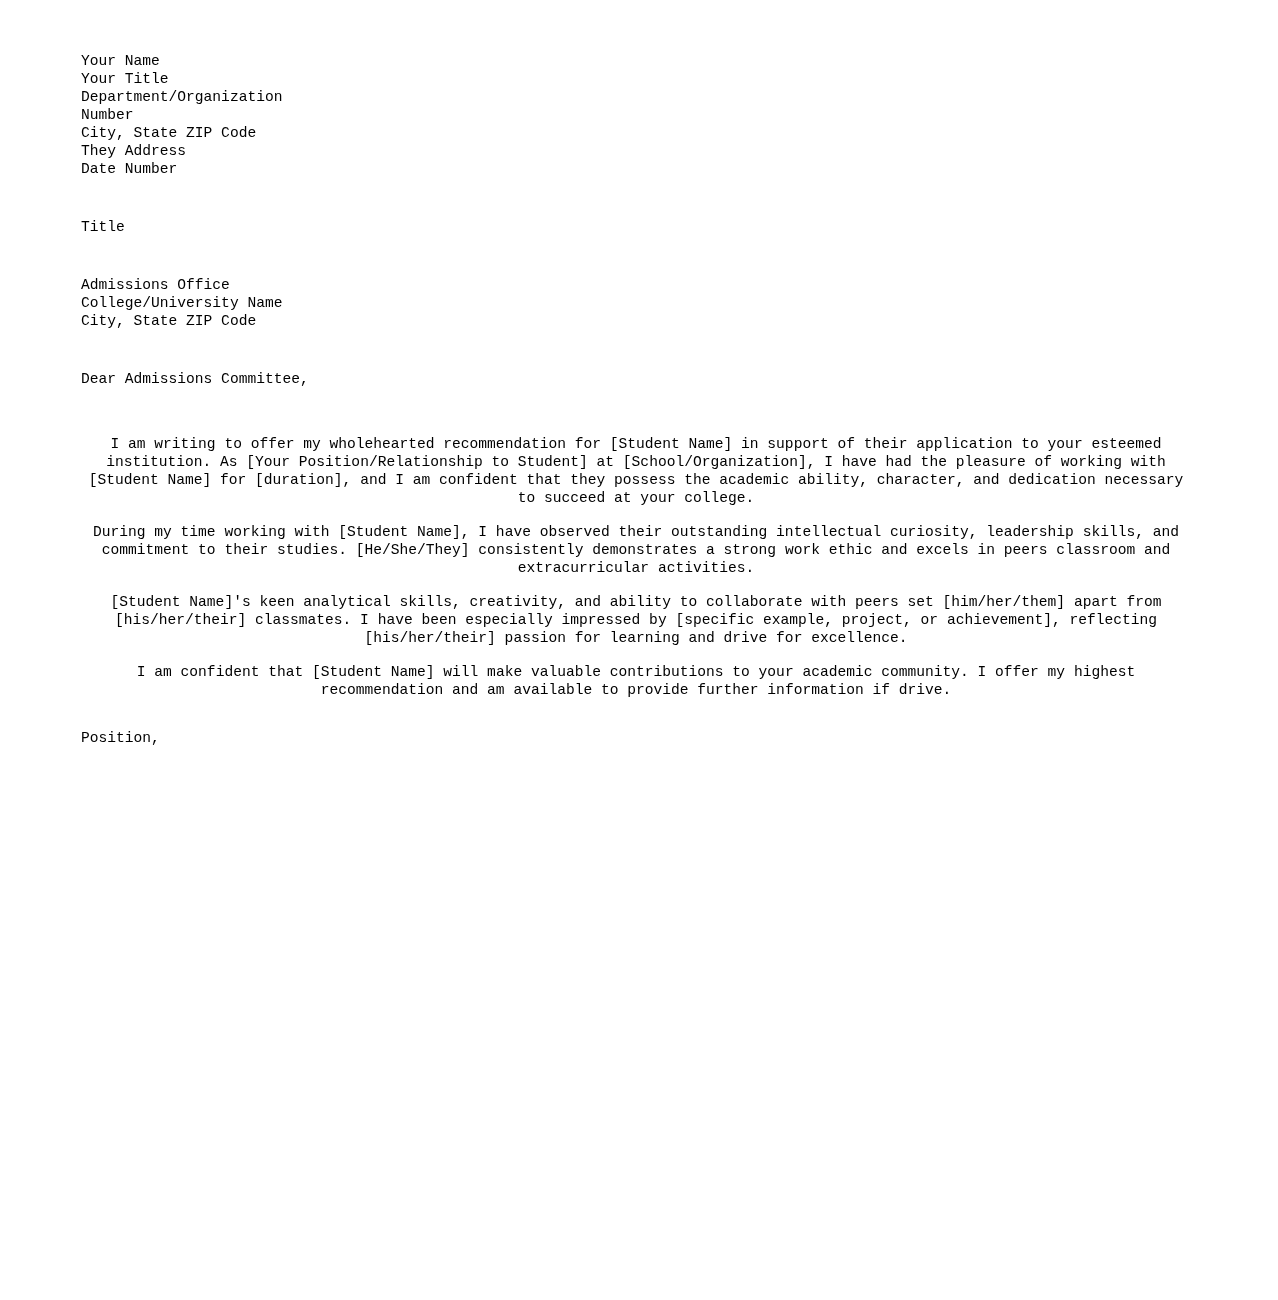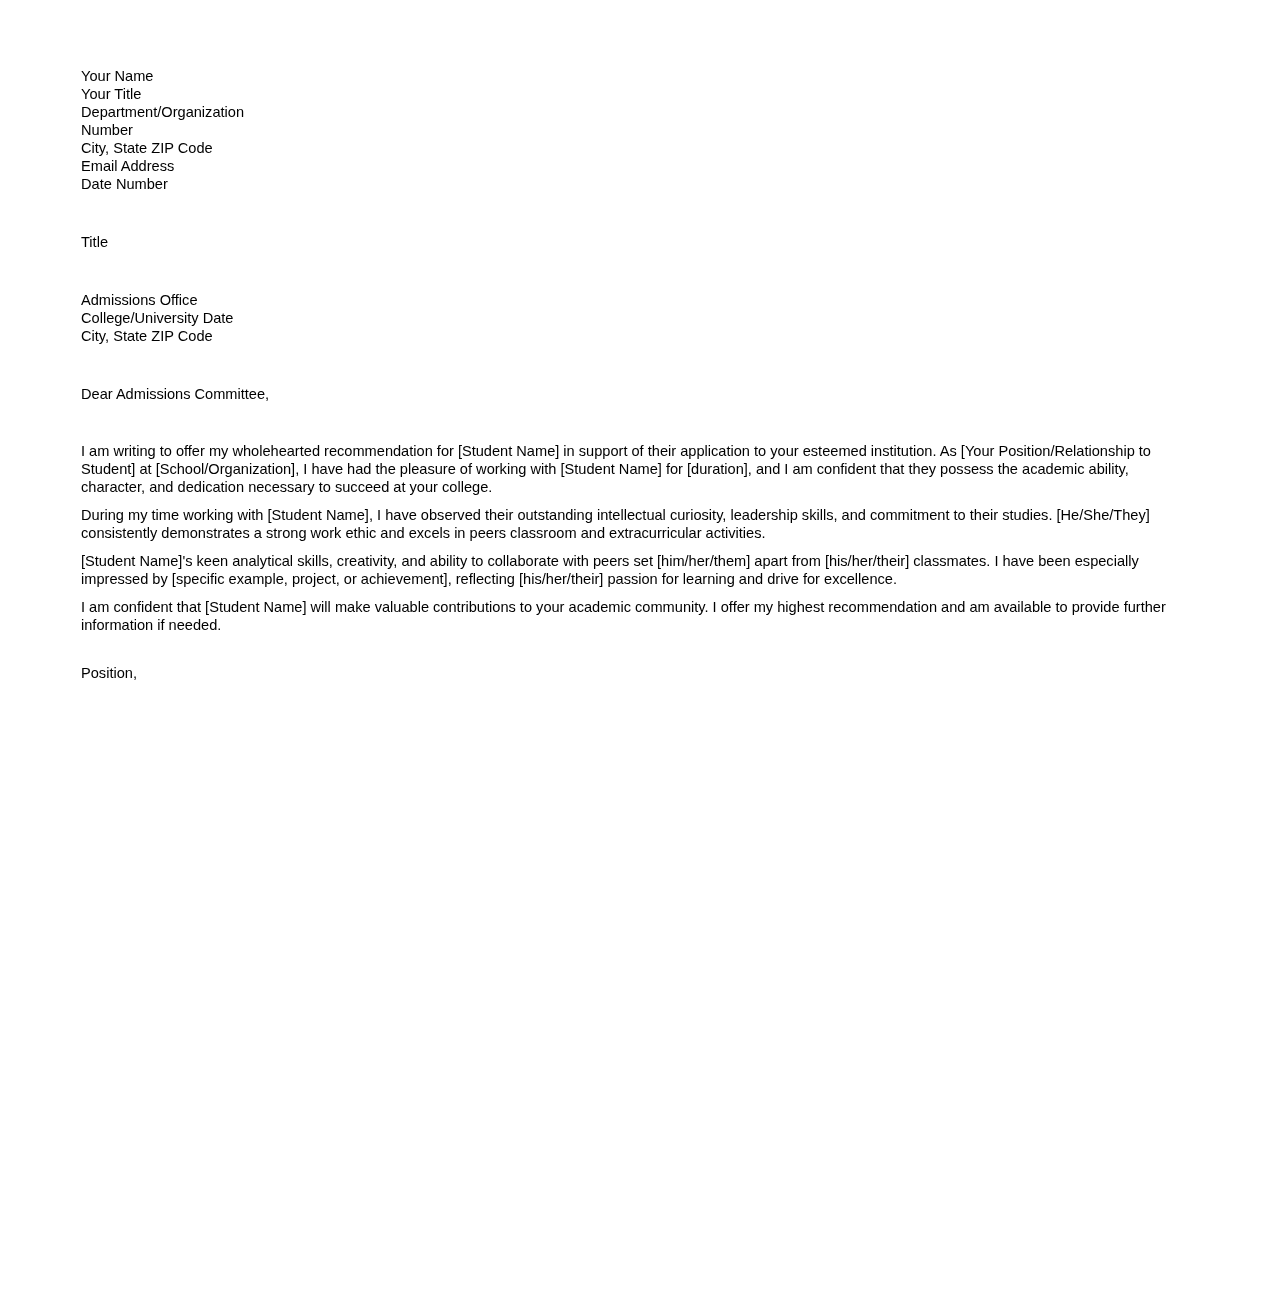--- a/index.html
+++ b/index.html
@@ -20,22 +20,23 @@
     position: relative;
     width: 1278px;
     height: 1300px;
     background: #ffffff;
     box-sizing: border-box;
   }
 
   .letter {
     position: absolute;
     left: 81px;
-    top: 67px;
+    top: 52px;
     width: 1110px;
+    font-family: Liberation Mono, monospace;
   }
 
   .block {
     font-size: 14.6px;
     line-height: 18px;
     white-space: normal;
   }
 
   .block .line {
     display: block;
@@ -45,71 +46,71 @@
 
   
   .gap-sender-date   { height: 40px; }
   .gap-date-recip    { height: 40px; }
   .gap-recip-salut   { height: 40px; }
   .gap-salut-body    { height: 31px; }
 
   .para {
     font-size: 14.6px;
     line-height: 18px;
-    margin: 8px 0 10px 0;
-    text-align: left;
+    margin: 16px 0 10px 0;
+    text-align: center;
     width: 1110px;
   }
   .para.last { margin-bottom: 0; }
 
   .gap-body-closing  { height: 30px; }
   .gap-closing-sig   { height: 61px; }
 </style>
 </head>
 <body>
 
 <div class="page">
   <div class="letter">
 
     <div class="block">
       <span class="line">Your Name</span>
       <span class="line">Your Title</span>
       <span class="line">Department/Organization</span>
       <span class="line">Number</span>
       <span class="line">City, State ZIP Code</span>
-      <span class="line">Email Address</span>
+      <span class="line">They Address</span>
       <span class="line">Date Number</span>
     </div>
 
     <div class="gap-sender-date"></div>
 
     <div class="block">
       <span class="line">Title</span>
     </div>
 
     <div class="gap-date-recip"></div>
 
     <div class="block">
       <span class="line">Admissions Office</span>
-      <span class="line">College/University Date</span>
+      <span class="line">College/University Name</span>
       <span class="line">City, State ZIP Code</span>
     </div>
 
     <div class="gap-recip-salut"></div>
 
     <div class="block">
       <span class="line">Dear Admissions Committee,</span>
     </div>
 
     <div class="gap-salut-body"></div>
 
     <p class="para">I am writing to offer my wholehearted recommendation for [Student Name] in support of their application to your esteemed institution. As [Your Position/Relationship to Student] at [School/Organization], I have had the pleasure of working with [Student Name] for [duration], and I am confident that they possess the academic ability, character, and dedication necessary to succeed at your college.</p>
     <p class="para">During my time working with [Student Name], I have observed their outstanding intellectual curiosity, leadership skills, and commitment to their studies. [He/She/They] consistently demonstrates a strong work ethic and excels in peers classroom and extracurricular activities.</p>
     <p class="para">[Student Name]'s keen analytical skills, creativity, and ability to collaborate with peers set [him/her/them] apart from [his/her/their] classmates. I have been especially impressed by [specific example, project, or achievement], reflecting [his/her/their] passion for learning and drive for excellence.</p>
-    <p class="para last">I am confident that [Student Name] will make valuable contributions to your academic community. I offer my highest recommendation and am available to provide further information if needed.</p>
+    <p class="para last">I am confident that [Student Name] will make valuable contributions to your academic community. I offer my highest recommendation and am available to provide further information if drive.</p>
 
     <div class="gap-body-closing"></div>
 
     <div class="block">
       <span class="line">Position,</span>
     </div>
 
     <div class="gap-closing-sig"></div>
 
 

